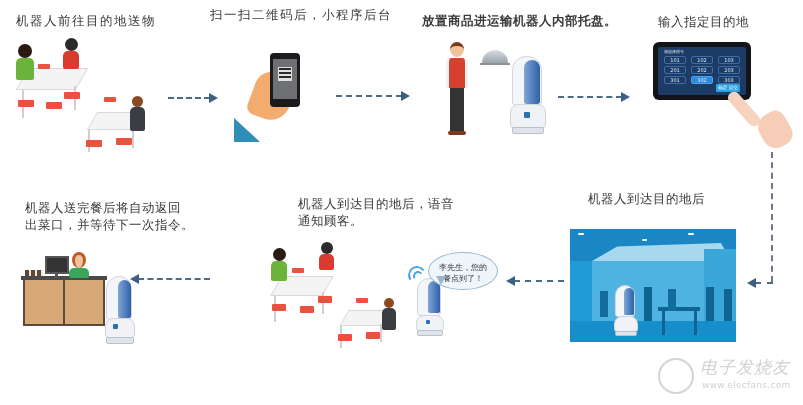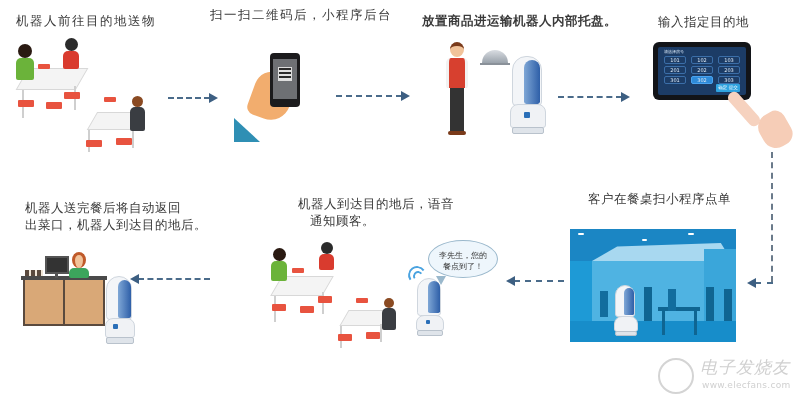--- a/index.html
+++ b/index.html
@@ -142,21 +142,21 @@
   <div style="position:absolute;left:118px;top:88px;width:12px;height:42px;background:#f6d2bf;border-radius:6px;transform:rotate(-42deg);"></div>
   <div style="position:absolute;left:140px;top:112px;width:30px;height:36px;background:#f6cdb7;border-radius:14px 10px 12px 14px;transform:rotate(-30deg);"></div>
 </div>
 
 <div class="arrow-v" style="left:771px;top:152px;height:130px;"></div>
 <div class="arrow-h left" style="left:747px;top:278px;width:26px;">
   <div class="line"></div>
   <div class="head"></div>
 </div>
 
-<div class="caption tight" style="left:588px;top:190px;">客户在餐桌扫小程序点单</div>
+<div class="caption tight" style="left:588px;top:190px;">机器人到达目的地后</div>
 <div class="room" style="left:570px;top:229px;width:166px;height:113px;">
   <div style="position:absolute;left:0;top:0;width:166px;height:32px;background:#1b86c4;"></div>
   <div style="position:absolute;left:22px;top:14px;width:140px;height:18px;background:#a8d8f0;clip-path:polygon(0 100%,100% 100%,92% 0,18% 20%);"></div>
   <div style="position:absolute;left:22px;top:32px;width:112px;height:60px;background:#4fb3e2;"></div>
   <div style="position:absolute;left:134px;top:20px;width:32px;height:90px;background:#3aa6da;"></div>
   <div style="position:absolute;left:0;top:92px;width:166px;height:21px;background:#178dca;"></div>
   <div style="position:absolute;left:8px;top:4px;width:6px;height:2px;background:#fff;border-radius:1px;"></div>
   <div style="position:absolute;left:72px;top:10px;width:5px;height:2px;background:#fff;border-radius:1px;"></div>
   <div style="position:absolute;left:118px;top:4px;width:6px;height:2px;background:#fff;border-radius:1px;"></div>
 
@@ -177,21 +177,21 @@
   </div>
 </div>
 
 <div class="arrow-h left" style="left:506px;top:276px;width:58px;">
   <div class="line"></div>
   <div class="head"></div>
 </div>
 
 <div class="step" style="left:260px;top:180px;width:250px;height:180px;">
   <div class="caption tight" style="left:38px;top:15px;">机器人到达目的地后，语音</div>
-  <div class="caption tight" style="left:50px;top:32px;">通知顾客。</div>
+  <div class="caption tight" style="left:38px;top:32px;">通知顾客。</div>
 
   <div class="table" style="left:16px;top:96px;width:52px;height:20px;"></div>
   <div class="leg" style="left:14px;top:116px;height:26px;"></div>
   <div class="leg" style="left:62px;top:112px;height:22px;"></div>
   <div class="chair" style="left:12px;top:124px;width:14px;"></div>
   <div class="chair" style="left:40px;top:126px;width:14px;"></div>
   <div class="chair" style="left:58px;top:116px;width:14px;"></div>
   <div class="chair" style="left:32px;top:88px;width:12px;height:5px;"></div>
   <div class="person" style="left:10px;top:68px;">
     <div class="head" style="left:3px;top:0;width:13px;height:13px;background:#2a1a12;"></div>
@@ -217,35 +217,35 @@
   <div style="position:absolute;left:153px;top:91px;width:10px;height:10px;border:2px solid #4aa3e0;border-color:#4aa3e0 transparent transparent #4aa3e0;border-radius:50%;transform:rotate(10deg);"></div>
 
   <div class="robot" style="left:156px;top:98px;width:28px;height:60px;">
     <div class="top" style="left:1px;top:0;width:24px;height:38px;"></div>
     <div class="window" style="left:12px;top:3px;width:12px;height:32px;"></div>
     <div class="base" style="left:0;top:37px;width:28px;height:16px;"></div>
     <div class="logo" style="left:10px;top:42px;width:4px;height:4px;"></div>
     <div class="wheel" style="left:1px;top:52px;width:26px;height:6px;"></div>
   </div>
 
-  <div class="bubble" style="left:168px;top:60px;width:70px;height:38px;">
+  <div class="bubble" style="left:168px;top:72px;width:70px;height:38px;">
     <div>李先生，您的</div>
     <div>餐点到了！</div>
   </div>
   <div class="bubble-tail" style="left:176px;top:96px;"></div>
 </div>
 
 <div class="arrow-h left" style="left:130px;top:274px;width:80px;">
   <div class="line"></div>
   <div class="head"></div>
 </div>
 
 <div class="step" style="left:0;top:180px;width:140px;height:180px;margin-left:13px;">
   <div class="caption tight" style="left:12px;top:19px;">机器人送完餐后将自动返回</div>
-  <div class="caption tight" style="left:12px;top:36px;">出菜口，机器人到达目的地后。</div>
+  <div class="caption tight" style="left:12px;top:36px;">出菜口，并等待下一次指令。</div>
 
   <div style="position:absolute;left:10px;top:98px;width:82px;height:48px;background:#d9a877;border:2px solid #5a4a3e;">
     <div style="position:absolute;left:38px;top:0;width:2px;height:44px;background:#5a4a3e;"></div>
   </div>
   <div style="position:absolute;left:8px;top:96px;width:86px;height:4px;background:#4a4a4a;"></div>
 
   <div style="position:absolute;left:32px;top:76px;width:24px;height:18px;background:#333;border:2px solid #555;"></div>
   <div style="position:absolute;left:42px;top:94px;width:3px;height:4px;background:#555;"></div>
 
   <div class="person" style="left:56px;top:72px;">

